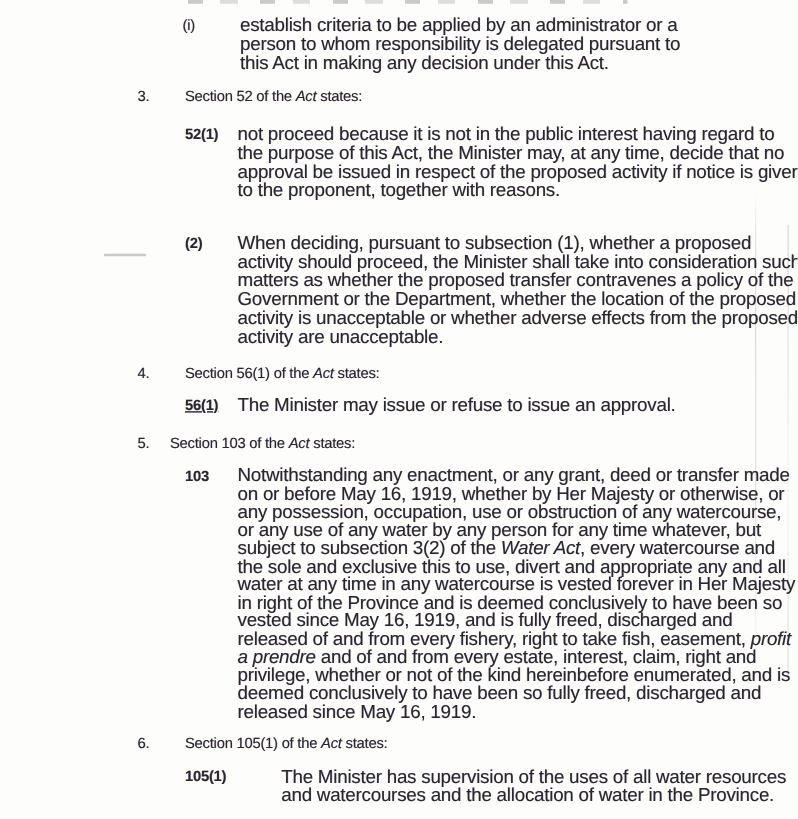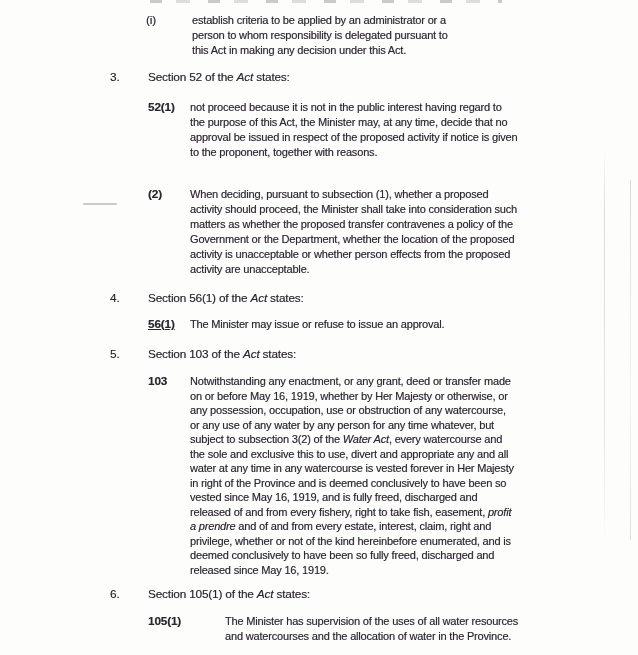--- a/index.html
+++ b/index.html
@@ -14,21 +14,21 @@
   .page{position:absolute;inset:0;}
   .block{position:absolute;left:0;width:638px;}
   .num,.label,.htext{
     position:absolute;top:0;white-space:nowrap;
     font-size:11.8px;line-height:15px;letter-spacing:-0.18px;
   }
   .label.bd{font-weight:bold;}
   .body{position:absolute;top:0;}
   .line{
     white-space:nowrap;
-    font-size:11px;letter-spacing:-0.18px;
+    font-size:15px;letter-spacing:-0.18px;
   }
   .it{font-style:italic;}
   .bd{font-weight:bold;}
   
   .page span, .page .line{
     text-shadow:0.35px 0 0.45px rgba(50,50,140,0.30), -0.35px 0 0.45px rgba(160,60,50,0.22);
   }
   
   .artifact{position:absolute;pointer-events:none;}
   .art-top{
@@ -80,37 +80,37 @@
         <div class="line" style="line-height: 15px; height: 15px;"><span>to the proponent, together with reasons.</span></div>
       </div>
     </div>
     <div class="block" style="top: 187px;">
       <span class="label bd" style="left: 148px;">(2)</span>
       <div class="body" style="left: 190px; width: 386px;">
         <div class="line" style="line-height: 15px; height: 15px; word-spacing: 0px;"><span>When deciding, pursuant to subsection (1), whether a proposed</span></div>
         <div class="line" style="line-height: 15px; height: 15px; word-spacing: 0px;"><span>activity should proceed, the Minister shall take into consideration such</span></div>
         <div class="line" style="line-height: 15px; height: 15px; word-spacing: 0px;"><span>matters as whether the proposed transfer contravenes a policy of the</span></div>
         <div class="line" style="line-height: 15px; height: 15px; word-spacing: 0px;"><span>Government or the Department, whether the location of the proposed</span></div>
-        <div class="line" style="line-height: 15px; height: 15px; word-spacing: 0px;"><span>activity is unacceptable or whether person effects from the proposed</span></div>
+        <div class="line" style="line-height: 15px; height: 15px; word-spacing: 0px;"><span>activity is unacceptable or whether adverse effects from the proposed</span></div>
         <div class="line" style="line-height: 15px; height: 15px;"><span>activity are unacceptable.</span></div>
       </div>
     </div>
     <div class="block" style="top: 291px;">
       <span class="num" style="left: 110px;">4.</span>
       <span class="htext" style="left: 148px;"><span>Section 56(1) of the </span><span class="it ">Act</span><span> states:</span></span>
     </div>
     <div class="block" style="top: 317px;">
       <span class="label bd" style="left: 148px; text-decoration: underline;">56(1)</span>
       <div class="body" style="left: 190px; width: 386px;">
         <div class="line" style="line-height: 15px; height: 15px;"><span>The Minister may issue or refuse to issue an approval.</span></div>
       </div>
     </div>
     <div class="block" style="top: 347px;">
       <span class="num" style="left: 110px;">5.</span>
-      <span class="htext" style="left: 148px;"><span>Section 103 of the </span><span class="it ">Act</span><span> states:</span></span>
+      <span class="htext" style="left: 136px;"><span>Section 103 of the </span><span class="it ">Act</span><span> states:</span></span>
     </div>
     <div class="block" style="top: 374px;">
       <span class="label bd" style="left: 148px;">103</span>
       <div class="body" style="left: 190px; width: 386px;">
         <div class="line" style="line-height: 14.5px; height: 14.5px; word-spacing: 0px;"><span>Notwithstanding any enactment, or any grant, deed or transfer made</span></div>
         <div class="line" style="line-height: 14.5px; height: 14.5px; word-spacing: 0px;"><span>on or before May 16, 1919, whether by Her Majesty or otherwise, or</span></div>
         <div class="line" style="line-height: 14.5px; height: 14.5px; word-spacing: 0px;"><span>any possession, occupation, use or obstruction of any watercourse,</span></div>
         <div class="line" style="line-height: 14.5px; height: 14.5px; word-spacing: 0px;"><span>or any use of any water by any person for any time whatever, but</span></div>
         <div class="line" style="line-height: 14.5px; height: 14.5px; word-spacing: 0px;"><span>subject to subsection 3(2) of the </span><span class="it ">Water Act</span><span>, every watercourse and</span></div>
         <div class="line" style="line-height: 14.5px; height: 14.5px; word-spacing: 0px;"><span>the sole and exclusive this to use, divert and appropriate any and all</span></div>

